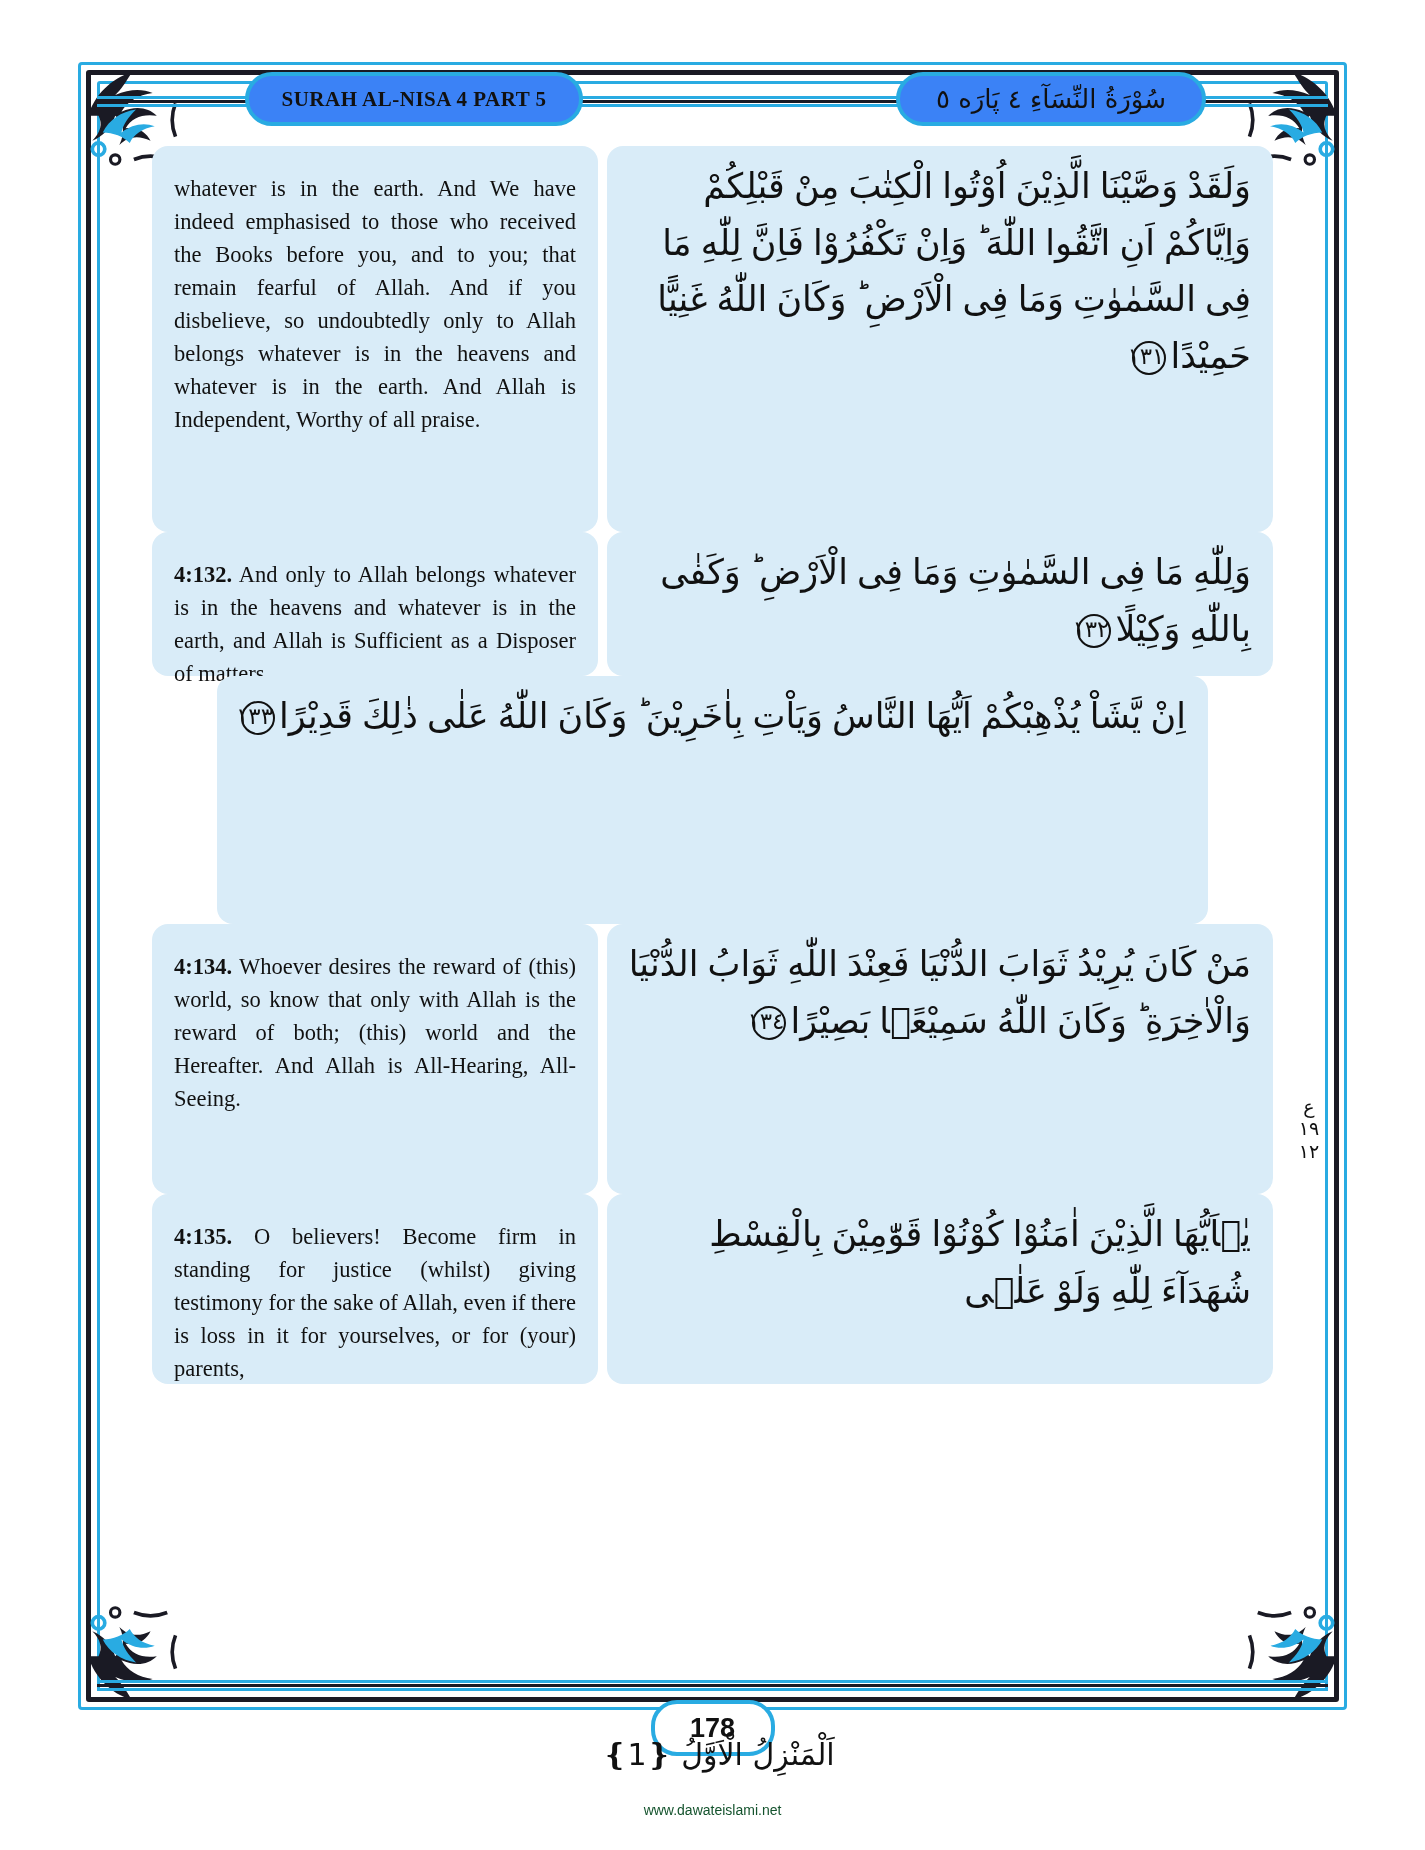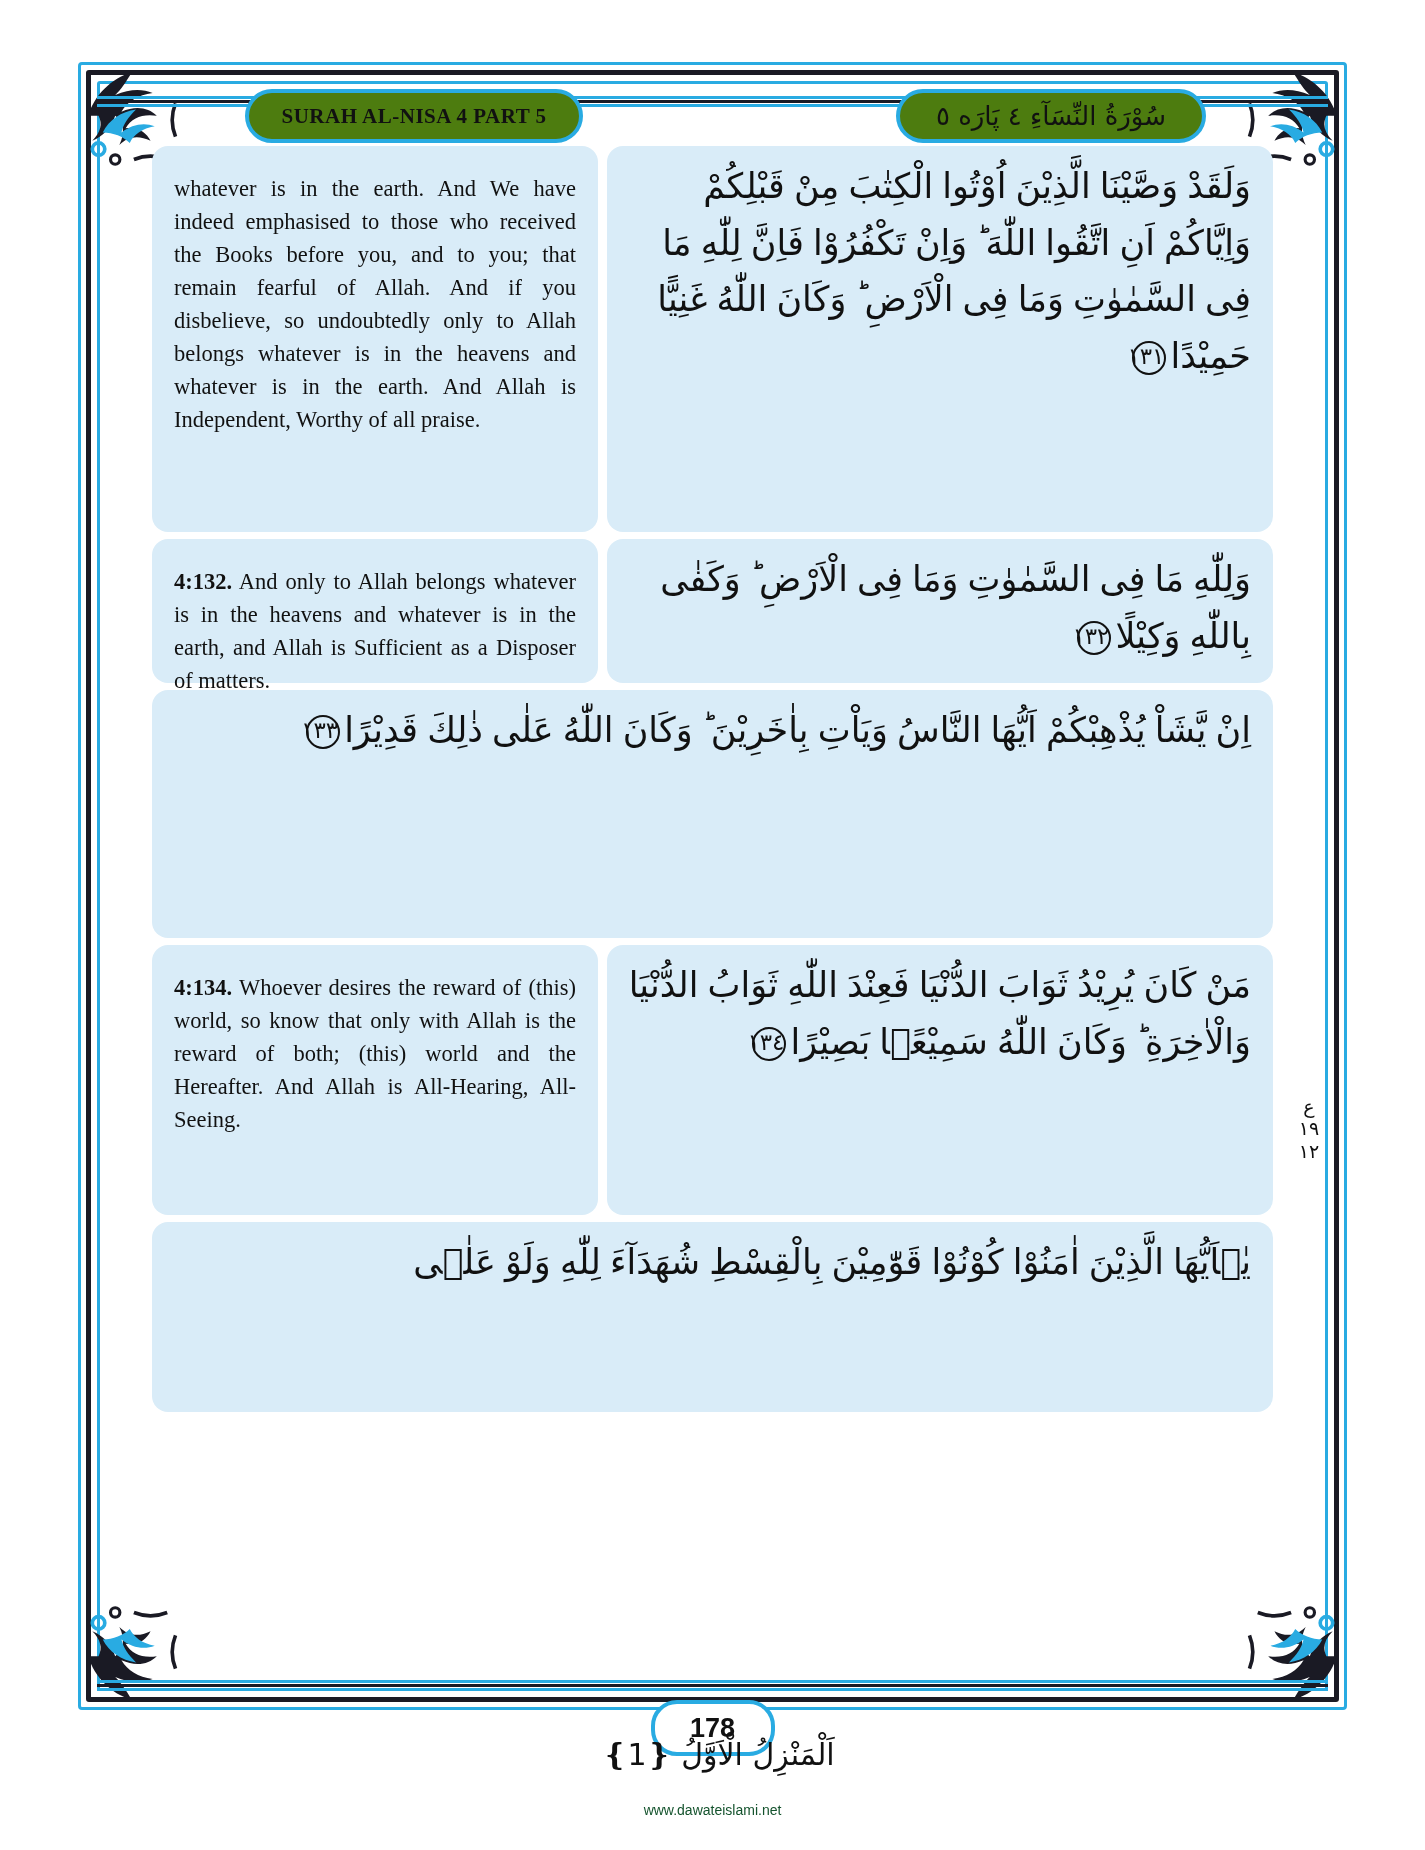--- a/index.html
+++ b/index.html
@@ -46,26 +46,26 @@
     position:absolute;left:97px;right:97px;top:68px;height:62px;
   }
   .hdr-rule{
     position:absolute;left:0;right:0;top:28px;height:9px;
   }
   .hdr-rule i{display:block;height:3px;background:#29abe2;}
   .hdr-rule i.k{background:#1a1a24;height:3px;margin:1px 0;}
 
   .hdr-pill{
     position:absolute;
-    background:#4d7c0f;
+    background:#3b82f6;
     border:4px solid #29abe2;
     border-radius:34px;
     height:46px;
     display:flex;align-items:center;justify-content:center;
-    top:21px;
+    top:4px;
   }
   .hdr-pill.left{left:148px;width:330px;}
   .hdr-pill.right{right:122px;width:302px;}
   .hdr-title{
     font-family:"Liberation Serif", serif;
     font-weight:700;
     font-size:21px;
     letter-spacing:.5px;
     color:#111;
     white-space:nowrap;
@@ -78,21 +78,21 @@
     white-space:nowrap;
     line-height:1;
   }
 
   
   .content{
     position:absolute;
     left:152px;right:152px;
     top:146px;bottom:198px;
     display:flex;flex-direction:column;
-    gap:7px;
+    align-items:center;
   }
   .verse-row{
     display:flex;
     gap:9px;
     flex:0 0 auto;
   }
   .cell{
     background:#d9ecf8;
     border-radius:16px;
     box-sizing:border-box;
@@ -299,20 +299,25 @@
         </div>
       </div>
       <div class="cell ar">
         <div class="ar-text">
           <span>مَنْ كَانَ يُرِيْدُ ثَوَابَ الدُّنْيَا فَعِنْدَ اللّٰهِ ثَوَابُ الدُّنْيَا وَالْاٰخِرَةِ ؕ وَكَانَ اللّٰهُ سَمِيْعًۢا بَصِيْرًا</span><span class="ayah">١٣٤</span>
         </div>
       </div>
     </div>
 
     <div class="verse-row r5">
+      <div class="cell en">
+        <div class="en-text">
+          <span class="vno">4:135.</span> <span>O believers! Become firm in standing for justice (whilst) giving testimony for the sake of Allah, even if there is loss in it for yourselves, or for (your) parents,</span>
+        </div>
+      </div>
       <div class="cell ar">
         <div class="ar-text">
           <span>يٰۤاَيُّهَا الَّذِيْنَ اٰمَنُوْا كُوْنُوْا قَوّٰمِيْنَ بِالْقِسْطِ شُهَدَآءَ لِلّٰهِ وَلَوْ عَلٰۤى</span>
         </div>
       </div>
     </div>
 
   </div>
 
   <div class="side-marker">

